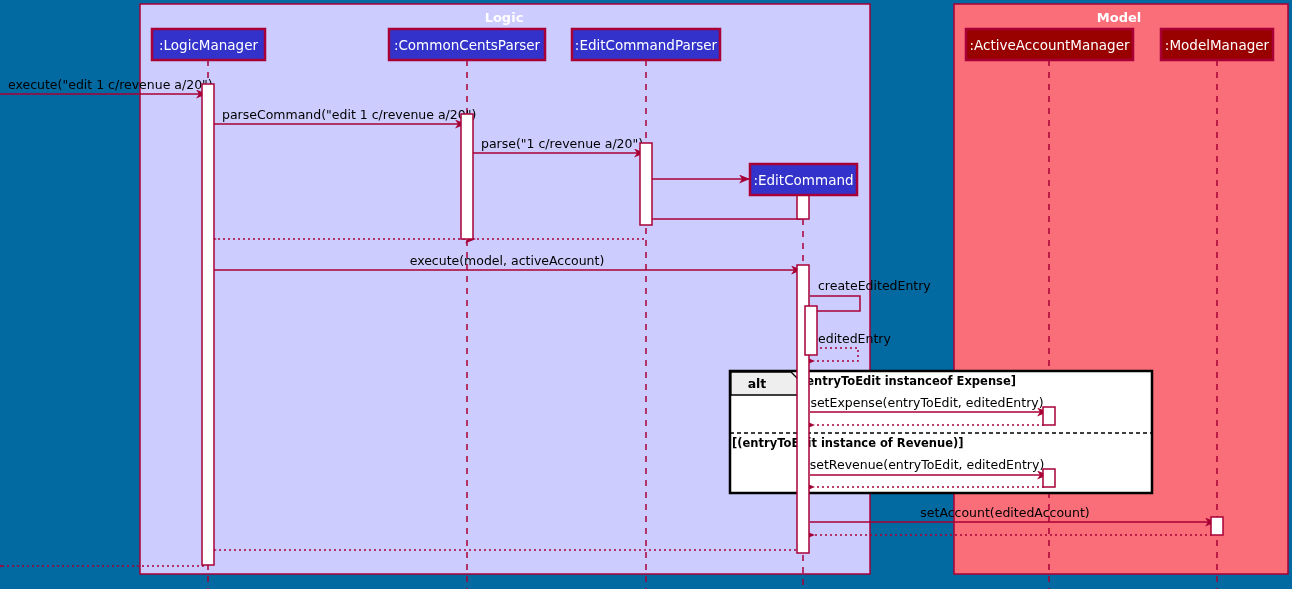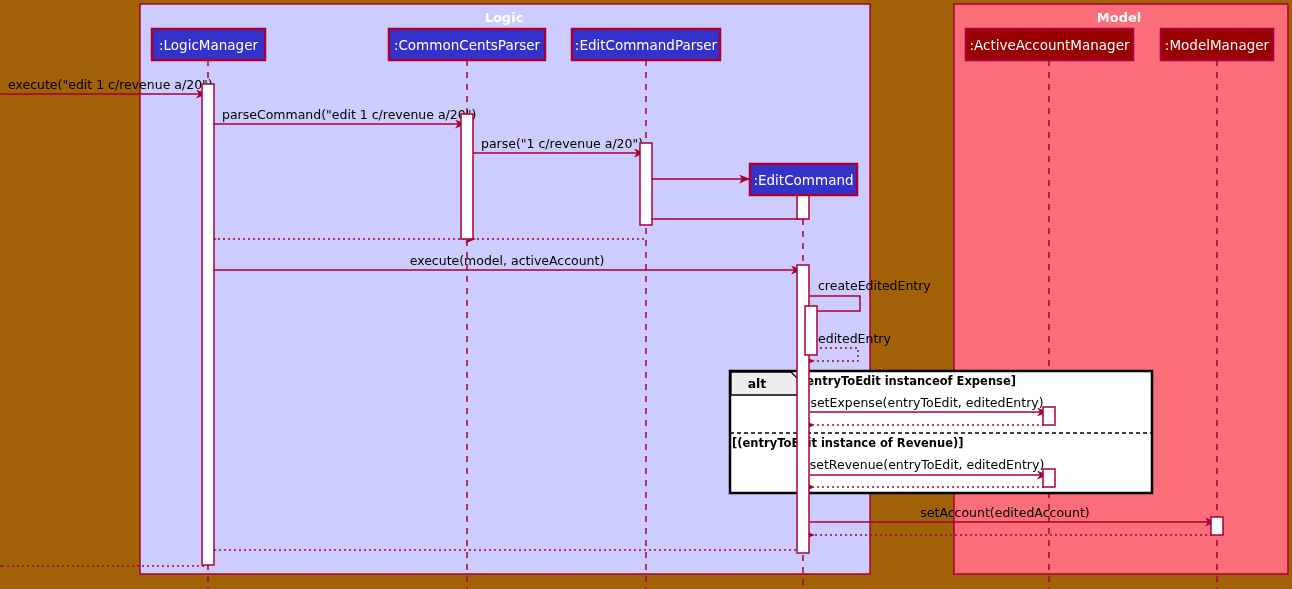--- a/index.html
+++ b/index.html
@@ -10,21 +10,21 @@
   body {
     font-family: "DejaVu Sans", "Liberation Sans", sans-serif;
     width: 1292px;
     height: 589px;
     overflow: hidden;
   }
   #diagram {
     position: relative;
     width: 1292px;
     height: 589px;
-    background: #a16207;
+    background: #0369a1;
   }
   #diagram svg {
     position: absolute;
     left: 0;
     top: 0;
   }
   
   .panel-title {
     font-weight: bold;
     font-size: 13px;

